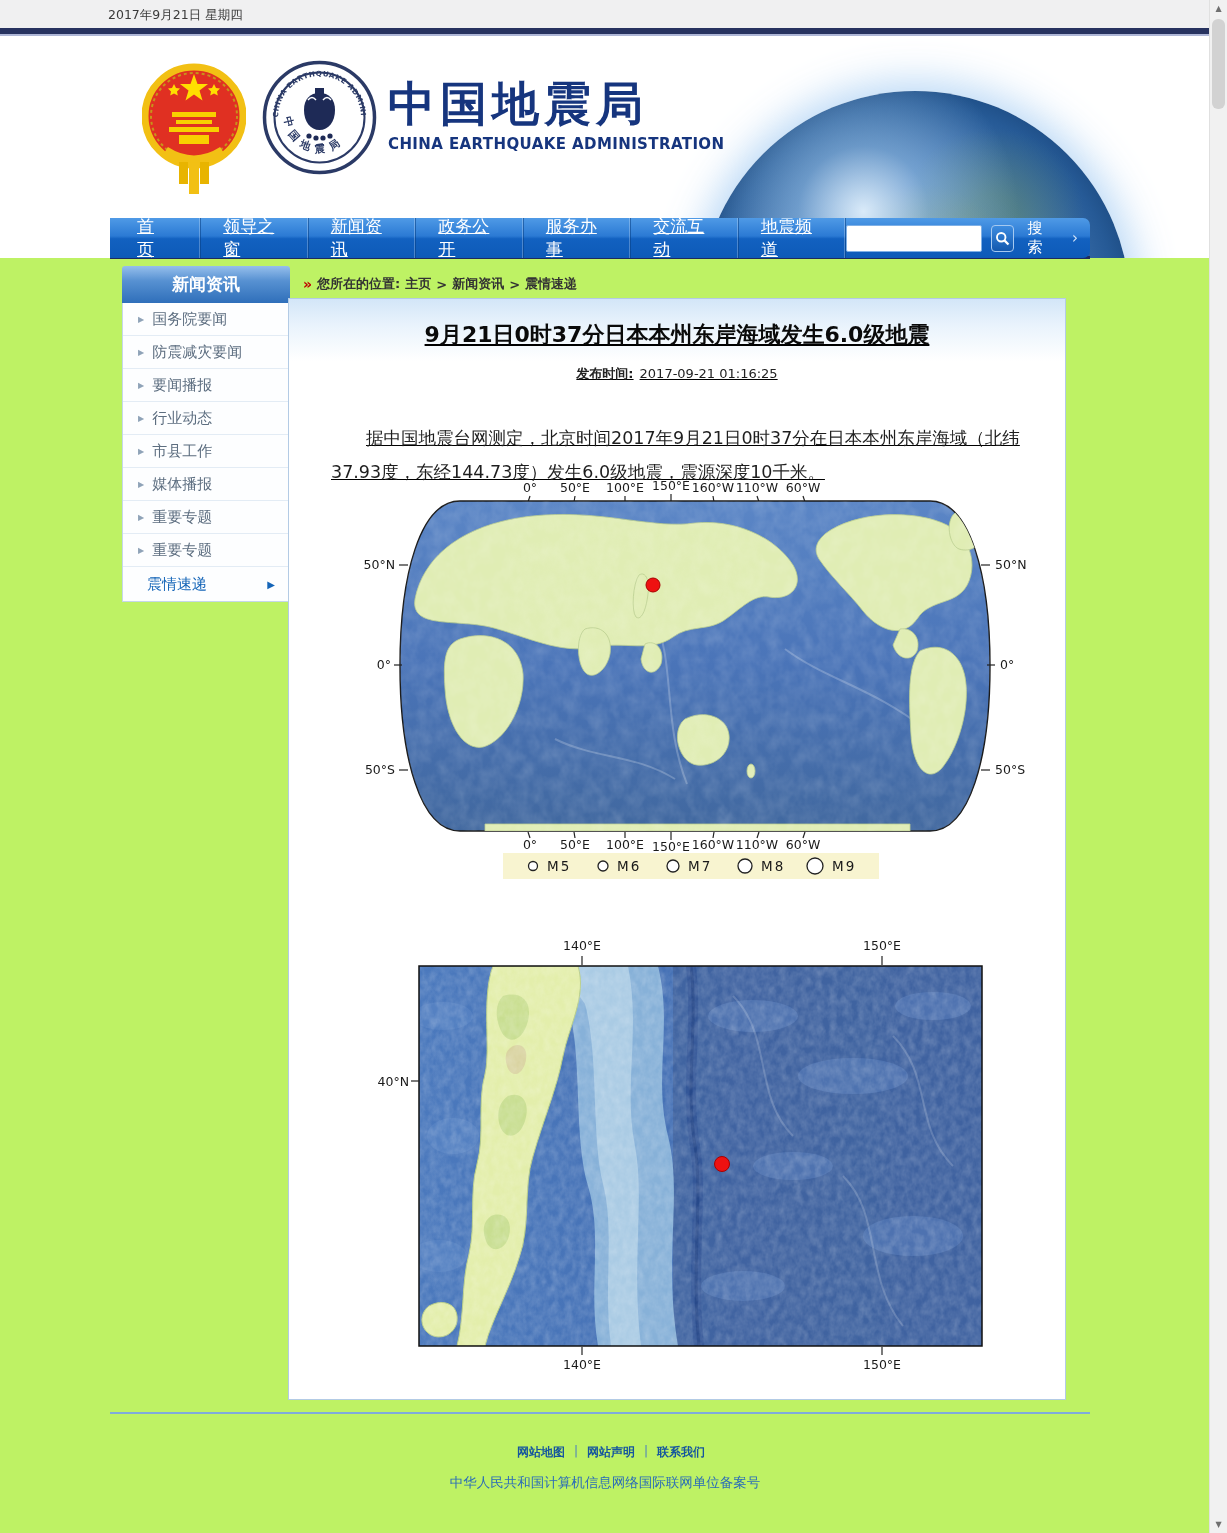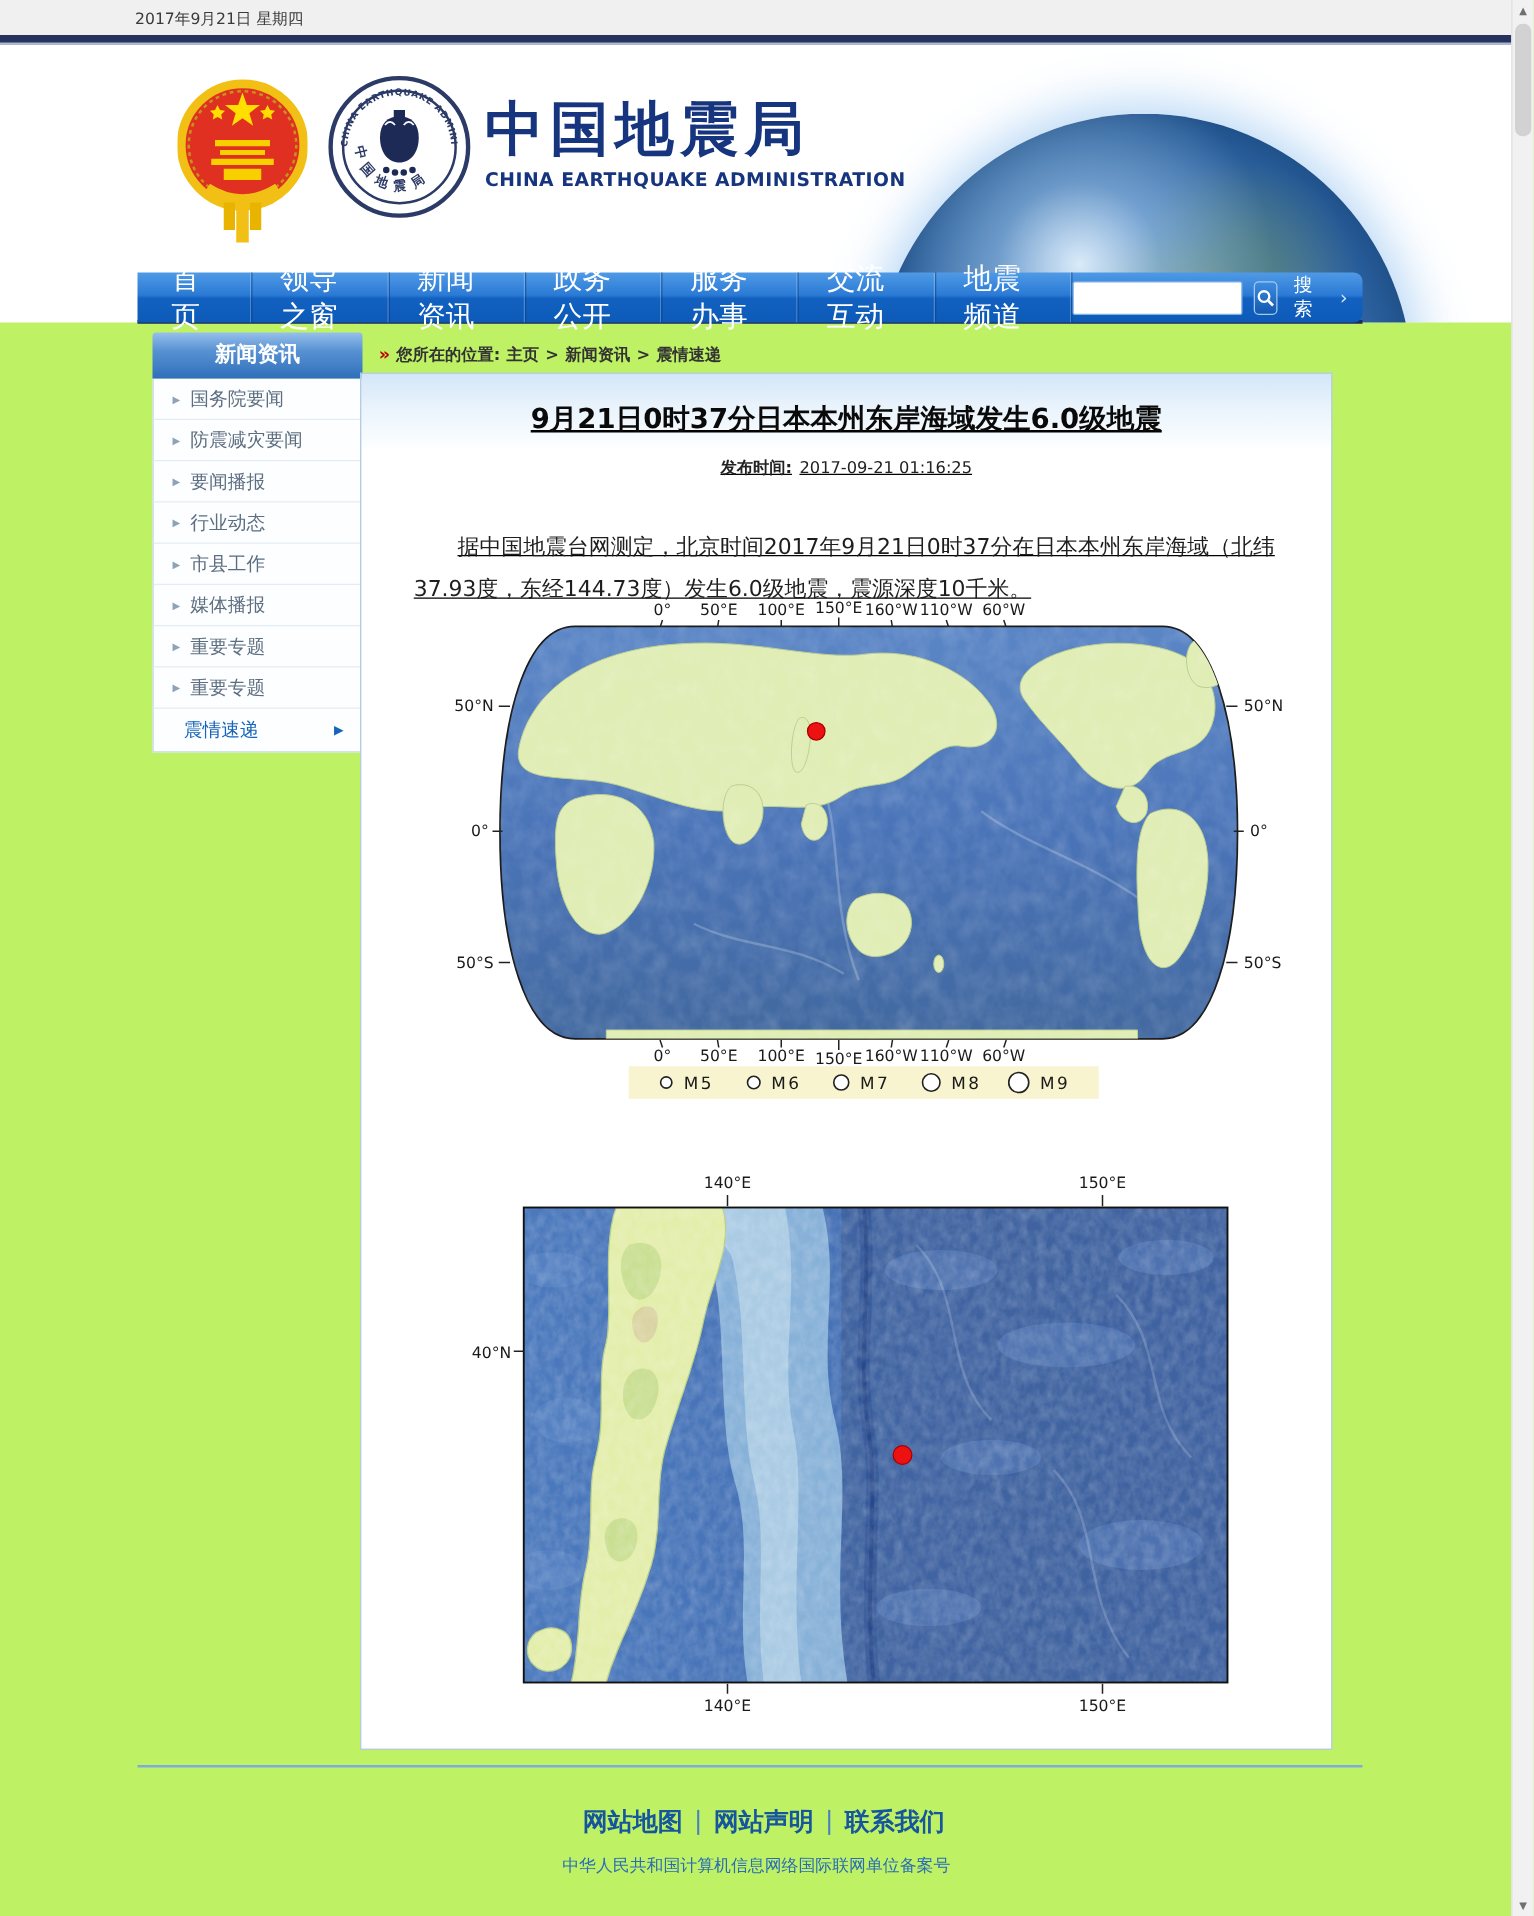--- a/index.html
+++ b/index.html
@@ -29,22 +29,22 @@
   .emblem{position:absolute;left:142px;top:20px;}
   .seal{position:absolute;left:262px;top:24px;}
   .brand{position:absolute;left:388px;top:42px;color:#16357e;}
   .brand-cn{font-size:47px;font-weight:bold;letter-spacing:5px;line-height:1.1;}
   .brand-en{font-size:15px;font-weight:bold;letter-spacing:0.4px;margin-top:5px;}
 
   
   .mainnav{position:absolute;left:110px;top:218px;width:980px;height:40px;display:flex;align-items:stretch;
     background:linear-gradient(180deg,#4f9ae6 0%,#2b7ad4 45%,#1261c0 52%,#0d5ab8 100%);
     border-radius:0 7px 7px 0;z-index:6;}
-  .nav-item{display:flex;align-items:center;padding:0 22px;color:#fff;font-size:23px;
-    border-right:1px solid rgba(8,62,130,0.55);box-shadow:inset -1px 0 0 rgba(255,255,255,0.25);}
+  .nav-item{display:flex;align-items:center;padding:0 22px;color:#fff;font-size:17px;
+    border-right:1px solid rgba(8,62,130,0.55);box-shadow:inset -1px 0 0 rgba(255,255,255,0.25);text-decoration:underline;}
   .nav-item:first-child{padding:0 27px;}
   .nav-search{margin-left:auto;display:flex;align-items:center;gap:9px;padding-right:12px;}
   .nav-search input{width:130px;height:23px;border:1px solid #7fb0e6;border-radius:2px;outline:none;}
   .search-btn{width:30px;height:27px;background:linear-gradient(#3d8ce0,#1258ae);
     border:1px solid #a5c9f0;border-radius:4px;display:flex;align-items:center;justify-content:center;padding:0;cursor:pointer;}
   .search-label{color:#fff;font-size:15px;letter-spacing:6px;margin-left:4px;}
   .search-arrow{color:#d8e8fa;font-size:15px;margin-left:-4px;}
   .navline{position:absolute;left:110px;top:256px;width:980px;height:3px;background:#1d2b5e;z-index:5;}
 
   
@@ -74,21 +74,21 @@
 
   .fig-world{position:absolute;left:66px;top:180px;width:678px;height:402px;}
   .fig-detail{position:absolute;left:84px;top:637px;width:615px;height:445px;}
   svg{display:block;}
   .maplabel{font-size:12.5px;fill:#1a1a1a;}
   .legendlabel{font-size:13.5px;fill:#1a1a1a;letter-spacing:2px;}
 
   
   .footline{position:absolute;left:110px;top:1412px;width:980px;height:2px;background:#7fabdc;}
   .footer{position:absolute;left:0;top:1444px;width:1210px;text-align:center;}
-  .foot-links{display:flex;justify-content:center;gap:9px;font-size:20px;font-weight:bold;padding-left:12px;}
+  .foot-links{display:flex;justify-content:center;gap:9px;font-size:12px;font-weight:bold;padding-left:12px;}
   .foot-links a{color:#15569e;}
   .foot-sep{color:#4a7fc0;font-weight:normal;}
   .foot-line{margin-top:13px;font-size:13.5px;color:#2a6cb8;}
   .foot-line2{margin-top:7px;font-size:13.5px;color:#2a6cb8;}
 
   
   .scrollbar{position:absolute;right:0;top:0;width:17px;height:1533px;background:#f1f1f1;border-left:1px solid #e0e0e0;}
   .sb-arrow{position:absolute;left:0;width:17px;height:17px;display:flex;align-items:center;justify-content:center;
     font-size:8px;color:#6f6f6f;cursor:pointer;}
   .sb-up{top:0;}

